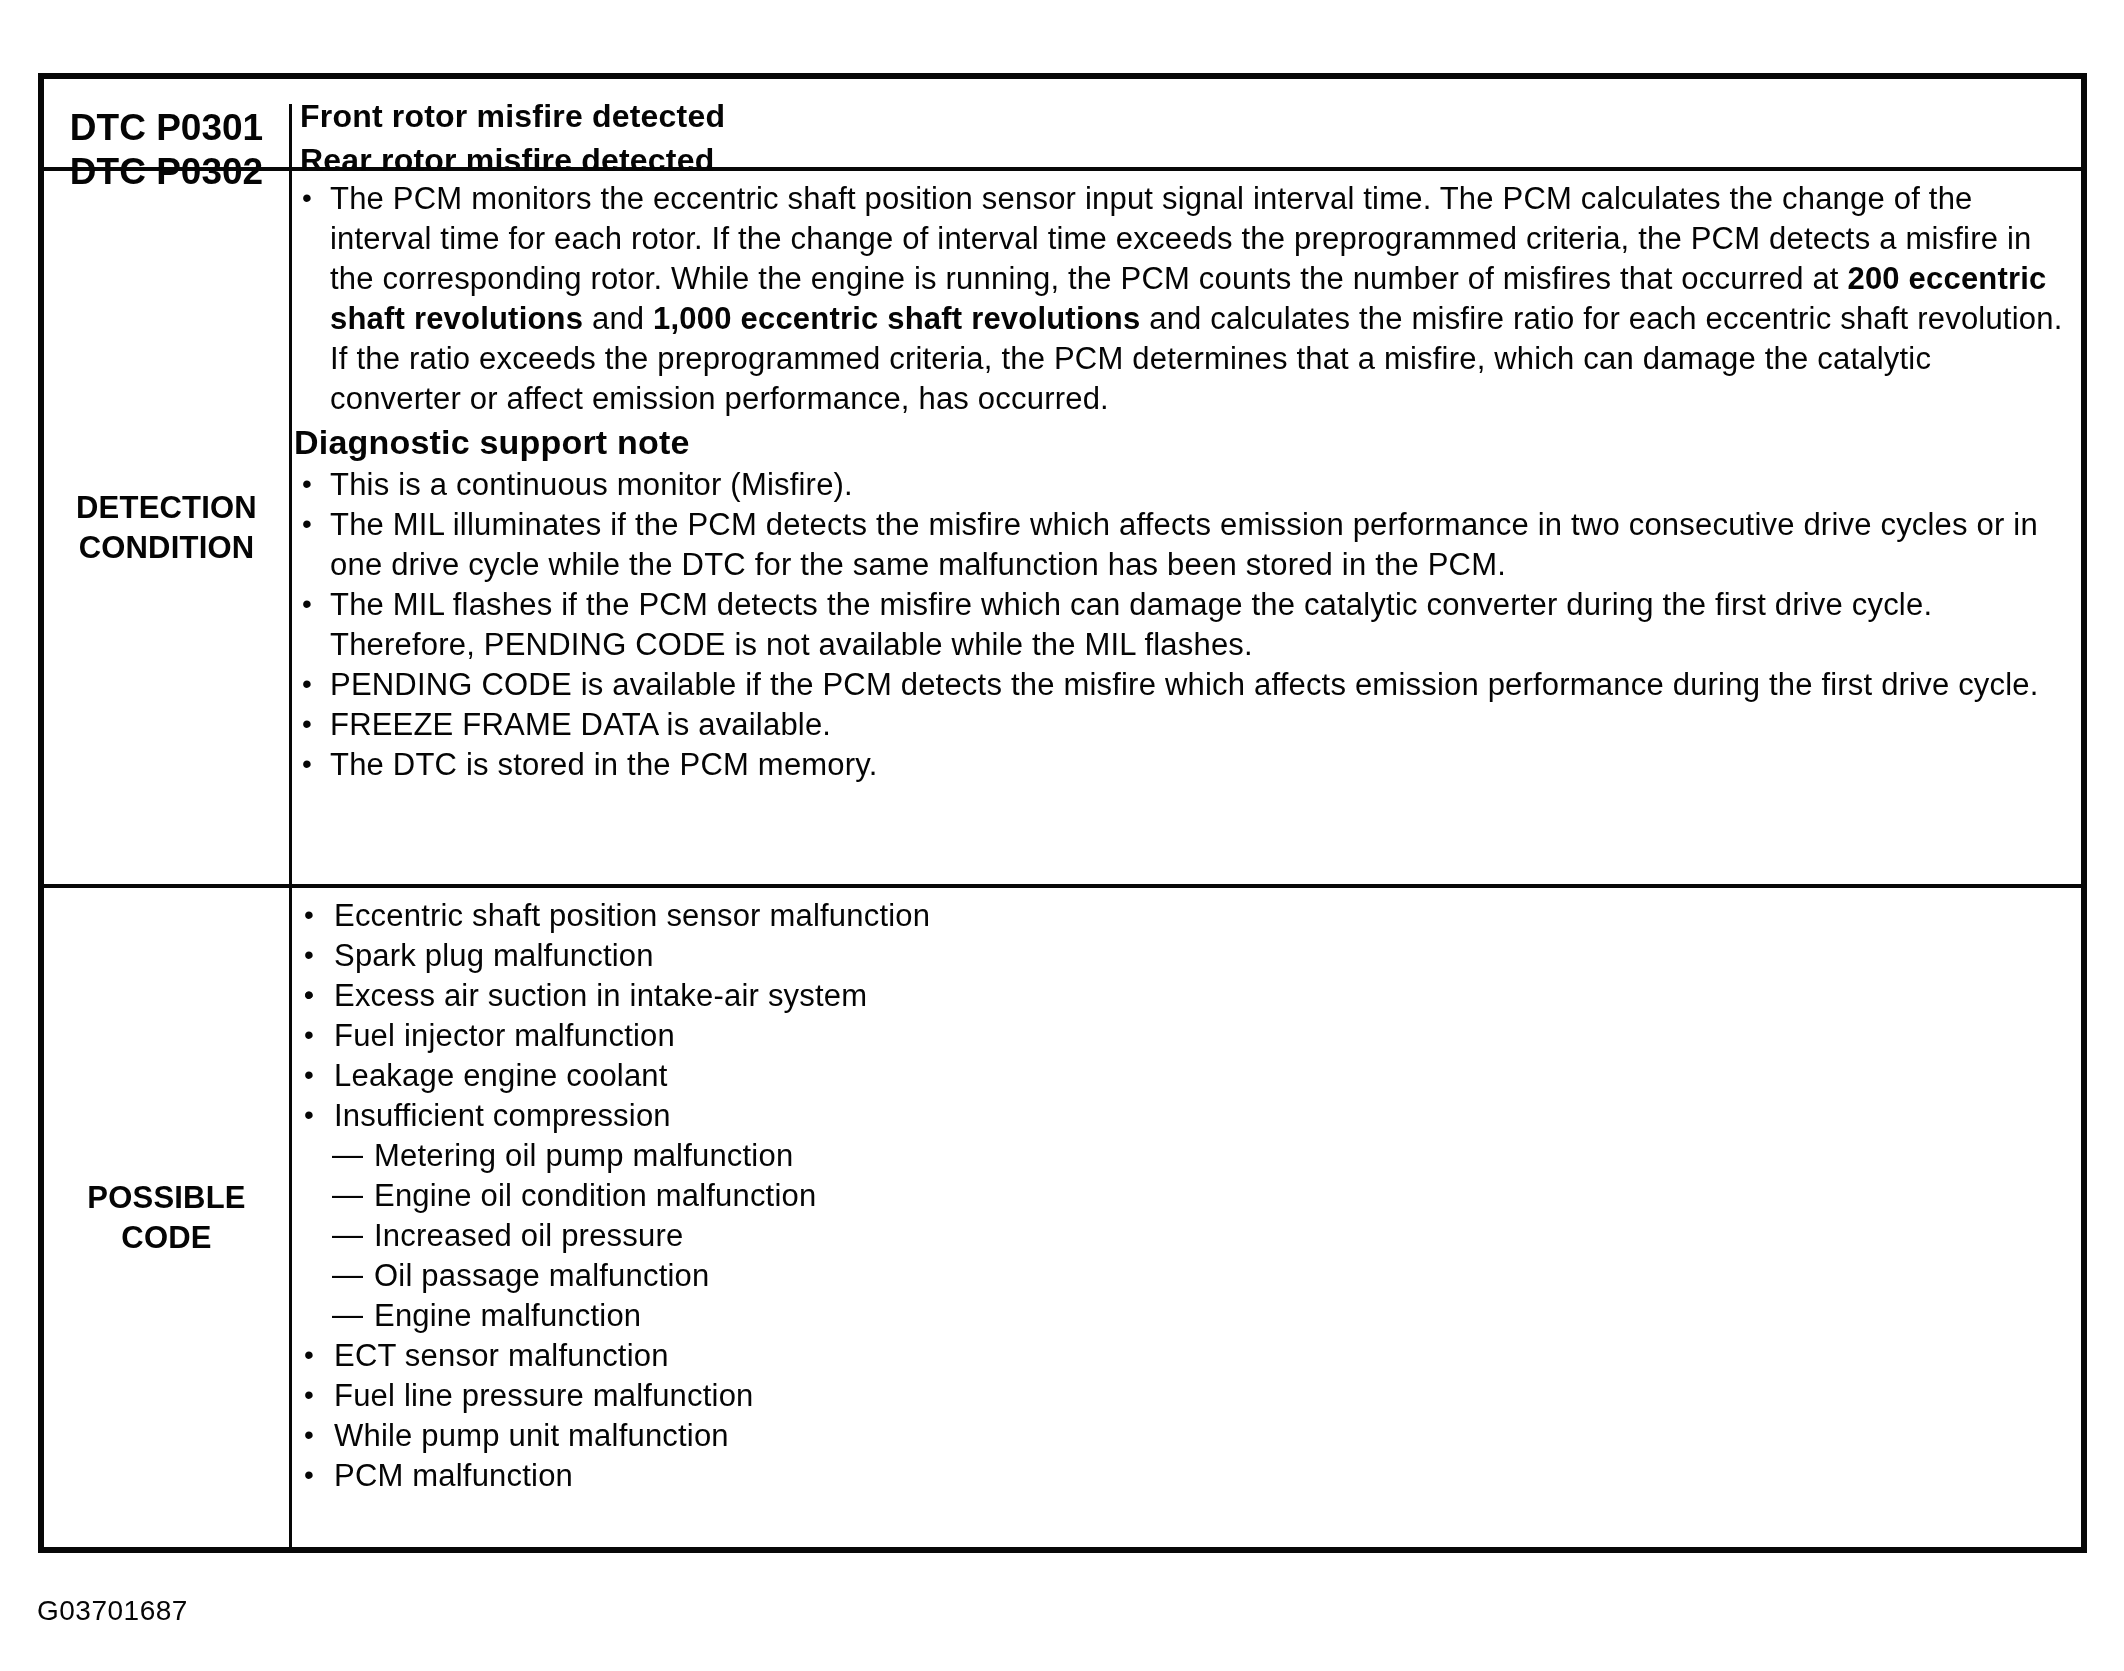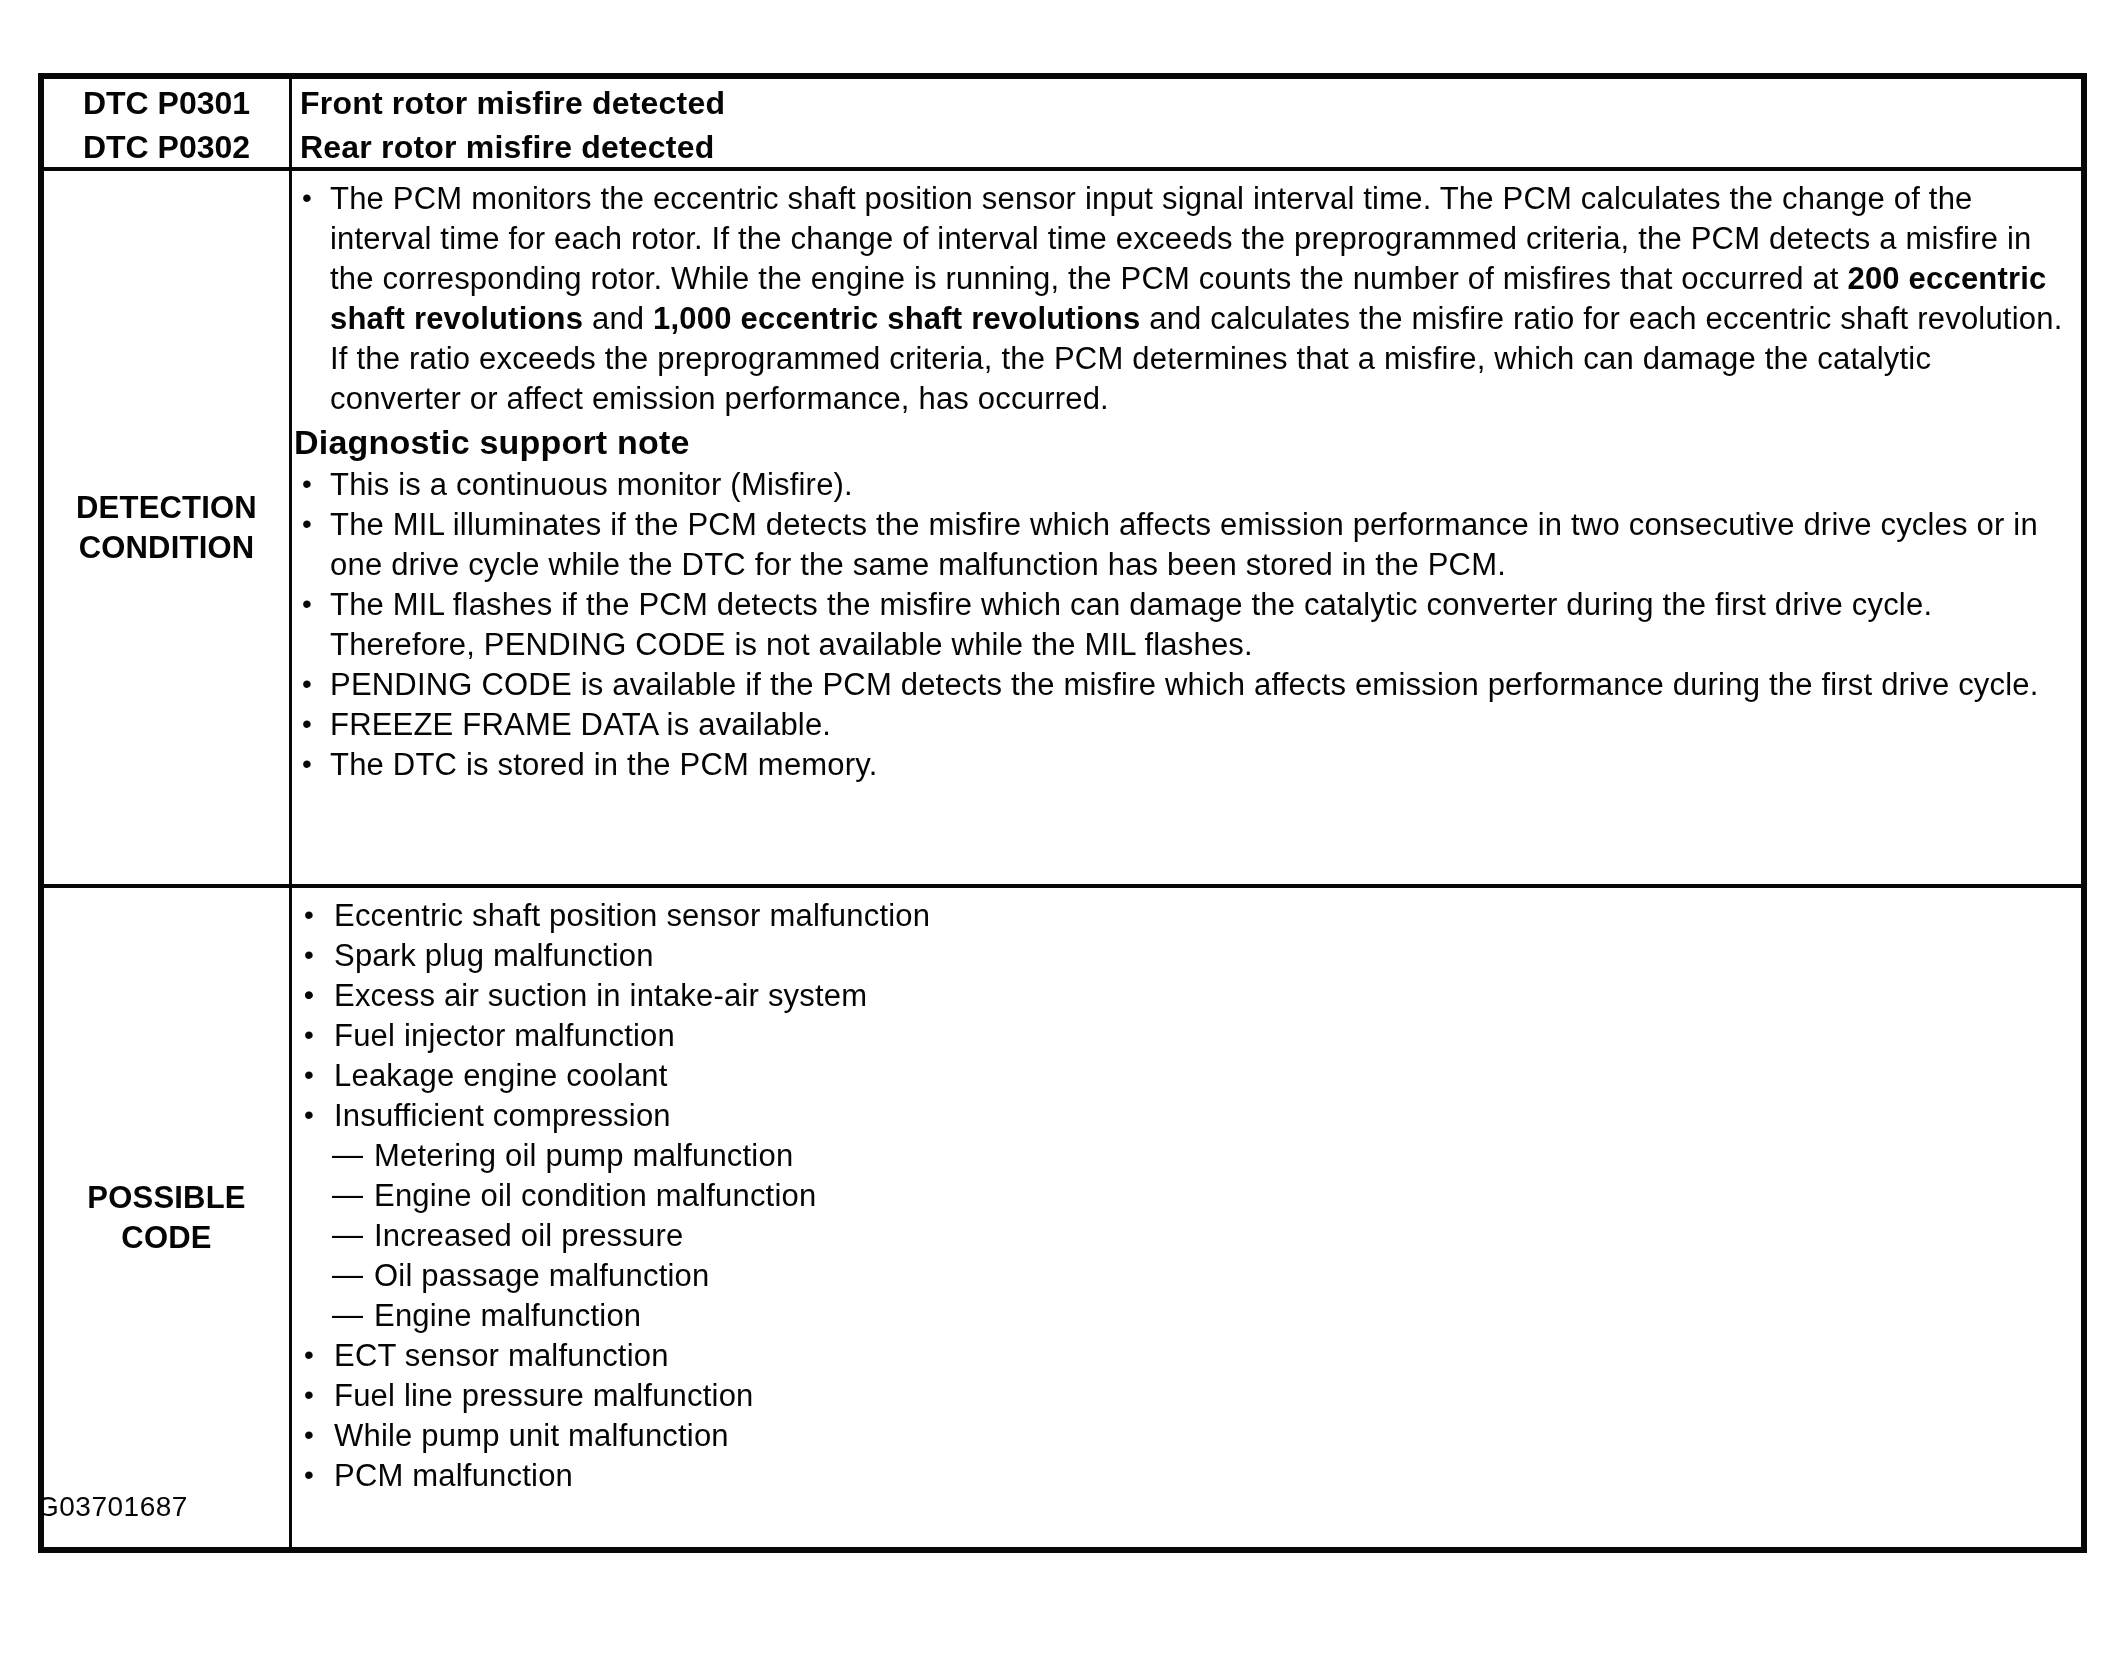--- a/index.html
+++ b/index.html
@@ -24,21 +24,21 @@
   .t-row:last-child { border-bottom: none; }
 
   .label-cell {
     border-right: 3px solid #070707;
     display: flex; flex-direction: column;
     align-items: center; justify-content: center;
     text-align: center;
     font-weight: bold;
     padding: 2px;
   }
-  .header-row .label-cell { font-size: 32px; line-height: 44px; }
+  .header-row .label-cell { font-size: 37px; line-height: 44px; margin-top: 25px; }
   .body-label { font-size: 31px; line-height: 40px; letter-spacing: 0.2px; }
 
   .content-cell { padding: 8px 16px 6px 2px; font-size: 31px; line-height: 40px; letter-spacing: 0.2px; min-height: 0; }
   .header-desc {
     display: flex; flex-direction: column; justify-content: center;
     font-weight: bold; font-size: 32px; line-height: 44px;
     padding: 0 0 0 8px;
   }
 
   ul.blist { list-style: none; margin: 0; padding: 0; }
@@ -50,21 +50,21 @@
   ul.cause-list { list-style: none; margin: 0; padding: 0; }
   ul.cause-list li { position: relative; }
   ul.cause-list li.lvl0 { padding-left: 40px; }
   ul.cause-list li.lvl0 .mark { position: absolute; left: 10px; top: -1px; font-size: 28px; }
   ul.cause-list li.lvl1 { padding-left: 80px; }
   ul.cause-list li.lvl1 .mark { position: absolute; left: 38px; top: -1px; font-size: 31px; }
 
   .b { font-weight: bold; }
 
   .figure-id {
-    position: absolute; left: 37px; top: 1491px;
+    position: absolute; left: 37px; top: 1595px;
     font-size: 28px; letter-spacing: 0.5px;
   }
 </style>
 </head>
 <body>
 
 <div class="page">
 
   <div class="dtc-table">
 

